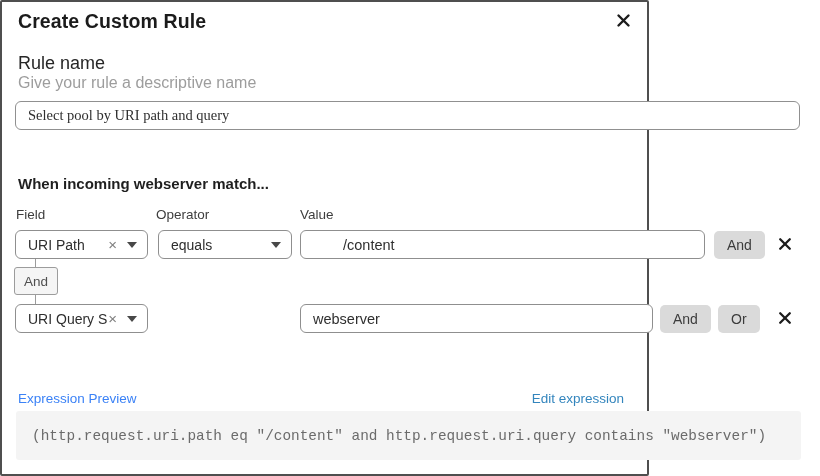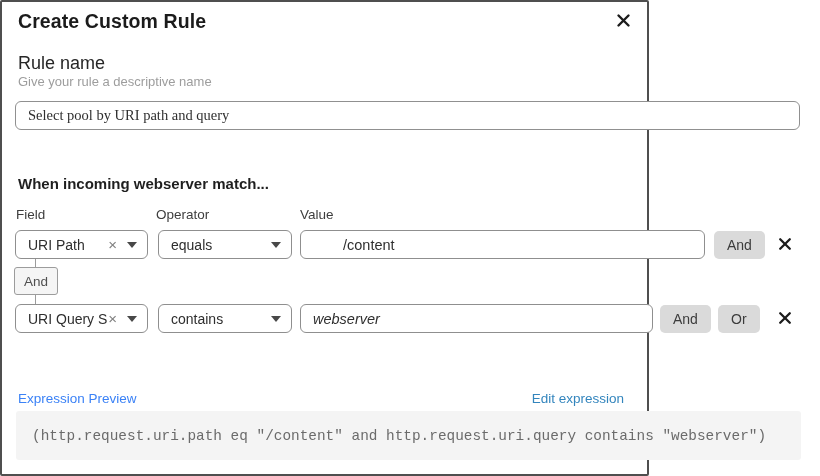--- a/index.html
+++ b/index.html
@@ -28,21 +28,21 @@
     background: transparent; border: none; cursor: pointer;
     display: flex; align-items: center; justify-content: center;
   }
   .label-sm { font-size: 13.5px; color: #3d3d3d; }
   .rule-label {
     position: absolute; left: 16px; top: 51px;
     font-size: 18px; color: #272727;
   }
   .hint {
     position: absolute; left: 16px; top: 72px;
-    font-size: 13px; color: #9d9d9d;
+    font-size: 16px; color: #9d9d9d;
   }
   .name-input {
     position: absolute; left: 13px; top: 99px;
     width: 785px; height: 29px;
     border: 1px solid #909090; border-radius: 6px;
     font-family: Liberation Serif, serif;
     font-size: 14.5px; color: #2f2f2f;
     padding: 0 12px; background: #fff; outline: none;
   }
   .match-heading {
@@ -81,21 +81,21 @@
   .sel-op .caret { margin-left: auto; }
   .value-input {
     position: absolute; top: 0; height: 29px;
     border: 1px solid #8f8f8f; border-radius: 6px;
     font-family: "Liberation Sans", sans-serif;
     font-size: 14.5px; color: #2f2f2f;
     padding: 0 12px; background: #fff; outline: none;
     left: 298px;
   }
   .val1 { width: 405px; padding-left: 42px; }
-  .val2 { width: 353px; font-style: italic; }
+  .val2 { width: 353px; }
   .gray-btn {
     position: absolute; top: 1px; height: 28px;
     background: #dadada; border: none; border-radius: 5px;
     font-family: "Liberation Sans", sans-serif;
     font-size: 14px; color: #3c3c3c;
     padding: 0 13px; cursor: pointer;
   }
   .and1 { left: 712px; }
   .and2 { left: 658px; }
   .or2  { left: 716px; }
@@ -182,24 +182,20 @@
 
   <div class="connector-line"></div>
   <div class="and-badge">And</div>
 
   <div class="row row2">
     <div class="select sel-field">
       <span class="sel-text">URI Query St...</span>
       <span class="clear-x">×</span>
       <span class="caret"></span>
     </div>
-    <div class="select sel-op">
-      <span class="sel-text">contains</span>
-      <span class="caret"></span>
-    </div>
     <input class="value-input val2" type="text" value="webserver" style="">
     <button class="gray-btn and2">And</button>
     <button class="gray-btn or2">Or</button>
     <button class="del-btn">
       <svg class="x-icon" width="14" height="14" viewBox="0 0 14 14">
         <path d="M2.2 2.2 L11.8 11.8 M11.8 2.2 L2.2 11.8" stroke="#1c1c1c" stroke-width="2.3" stroke-linecap="round"></path>
       </svg>
     </button>
   </div>
 

